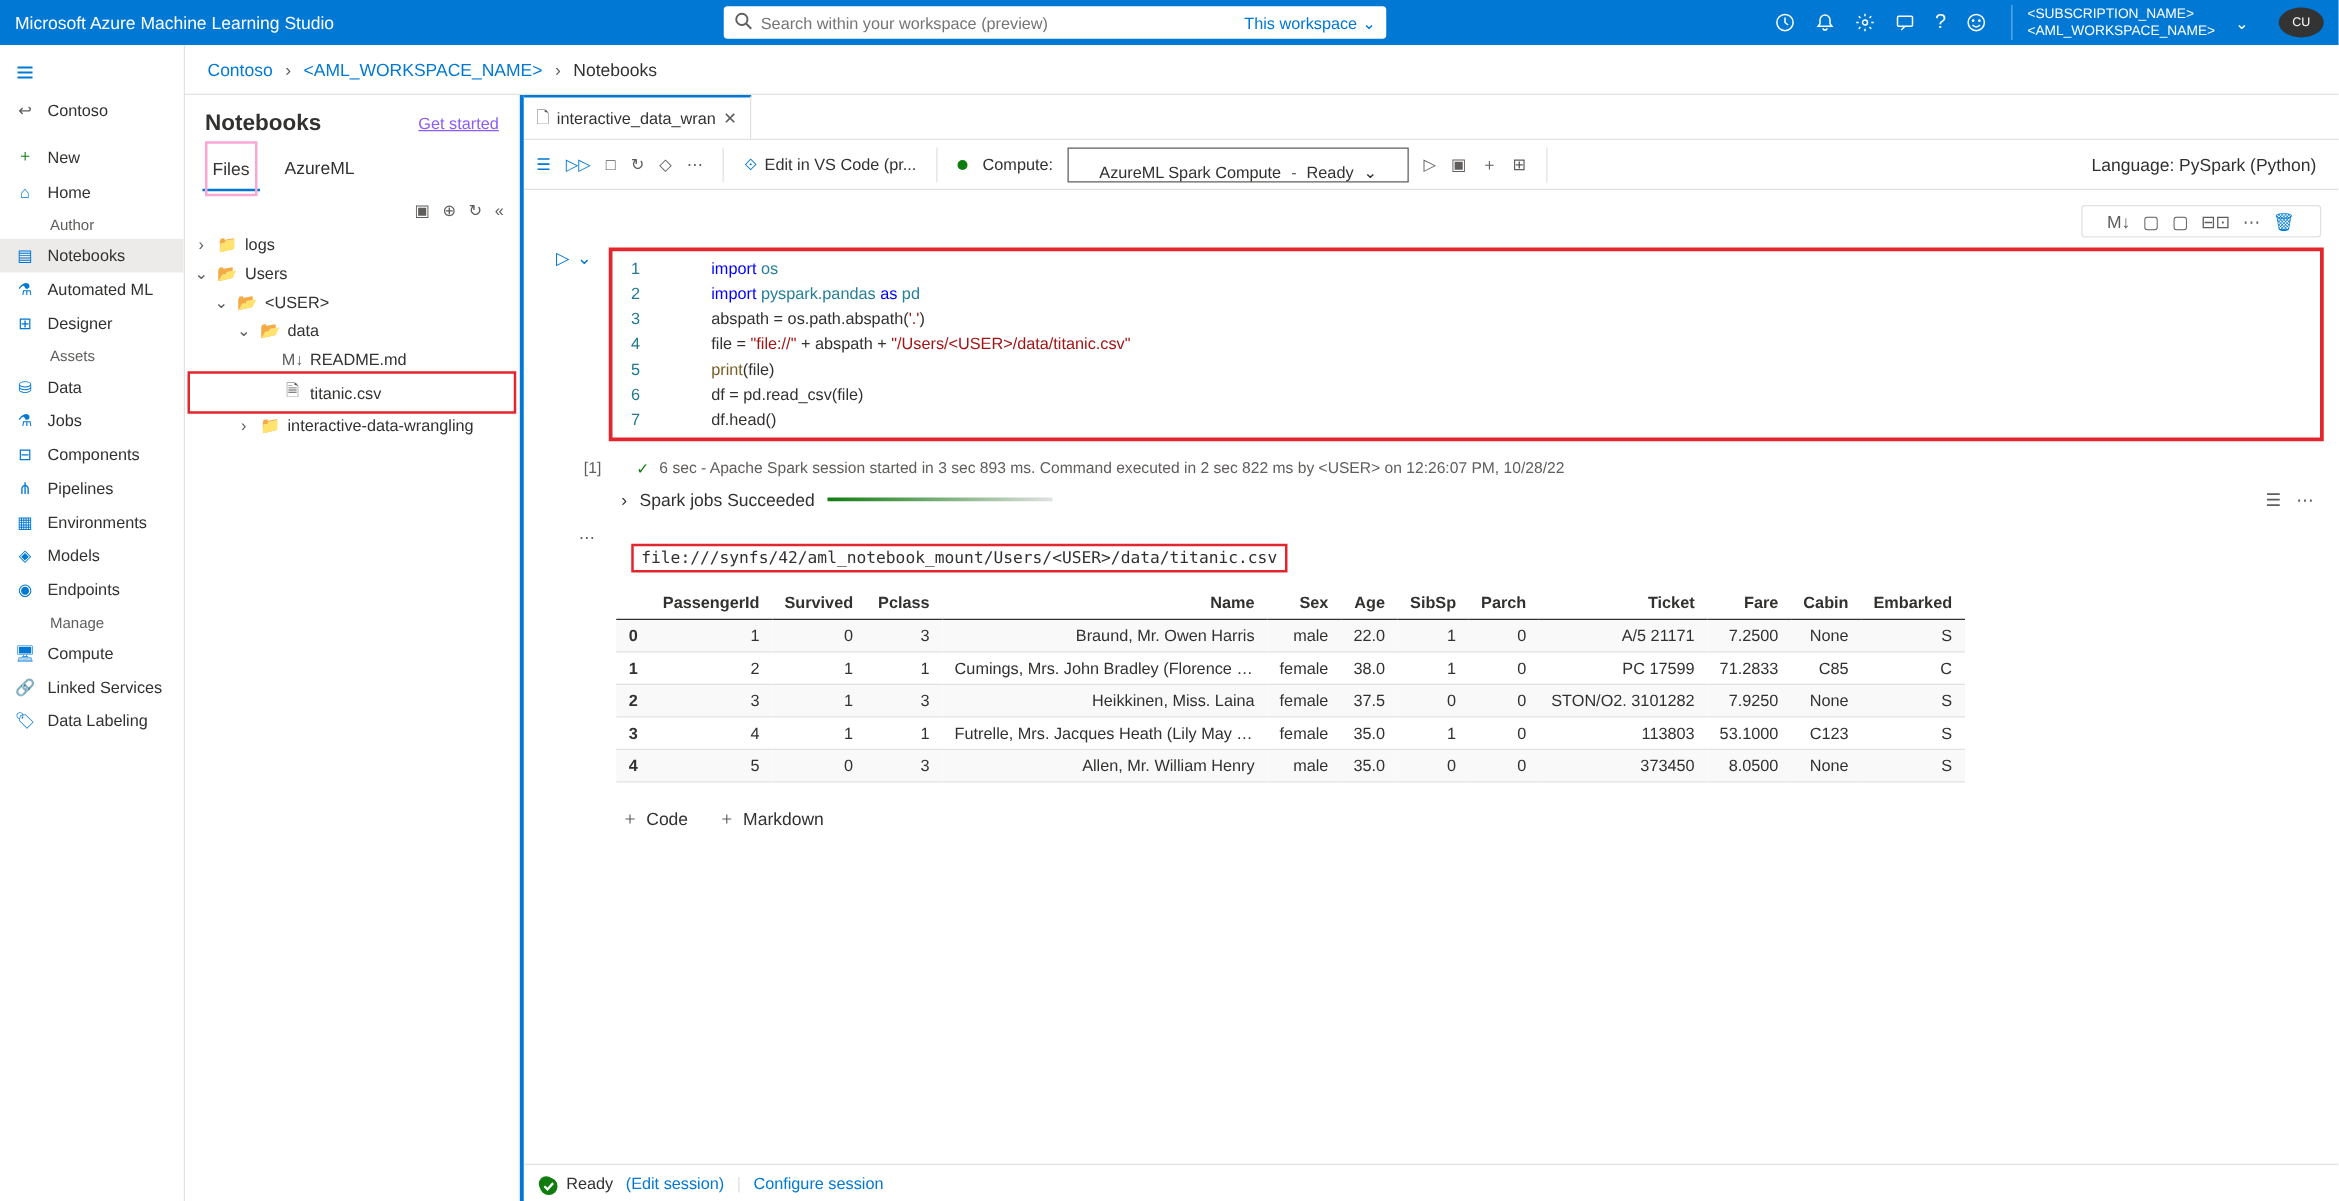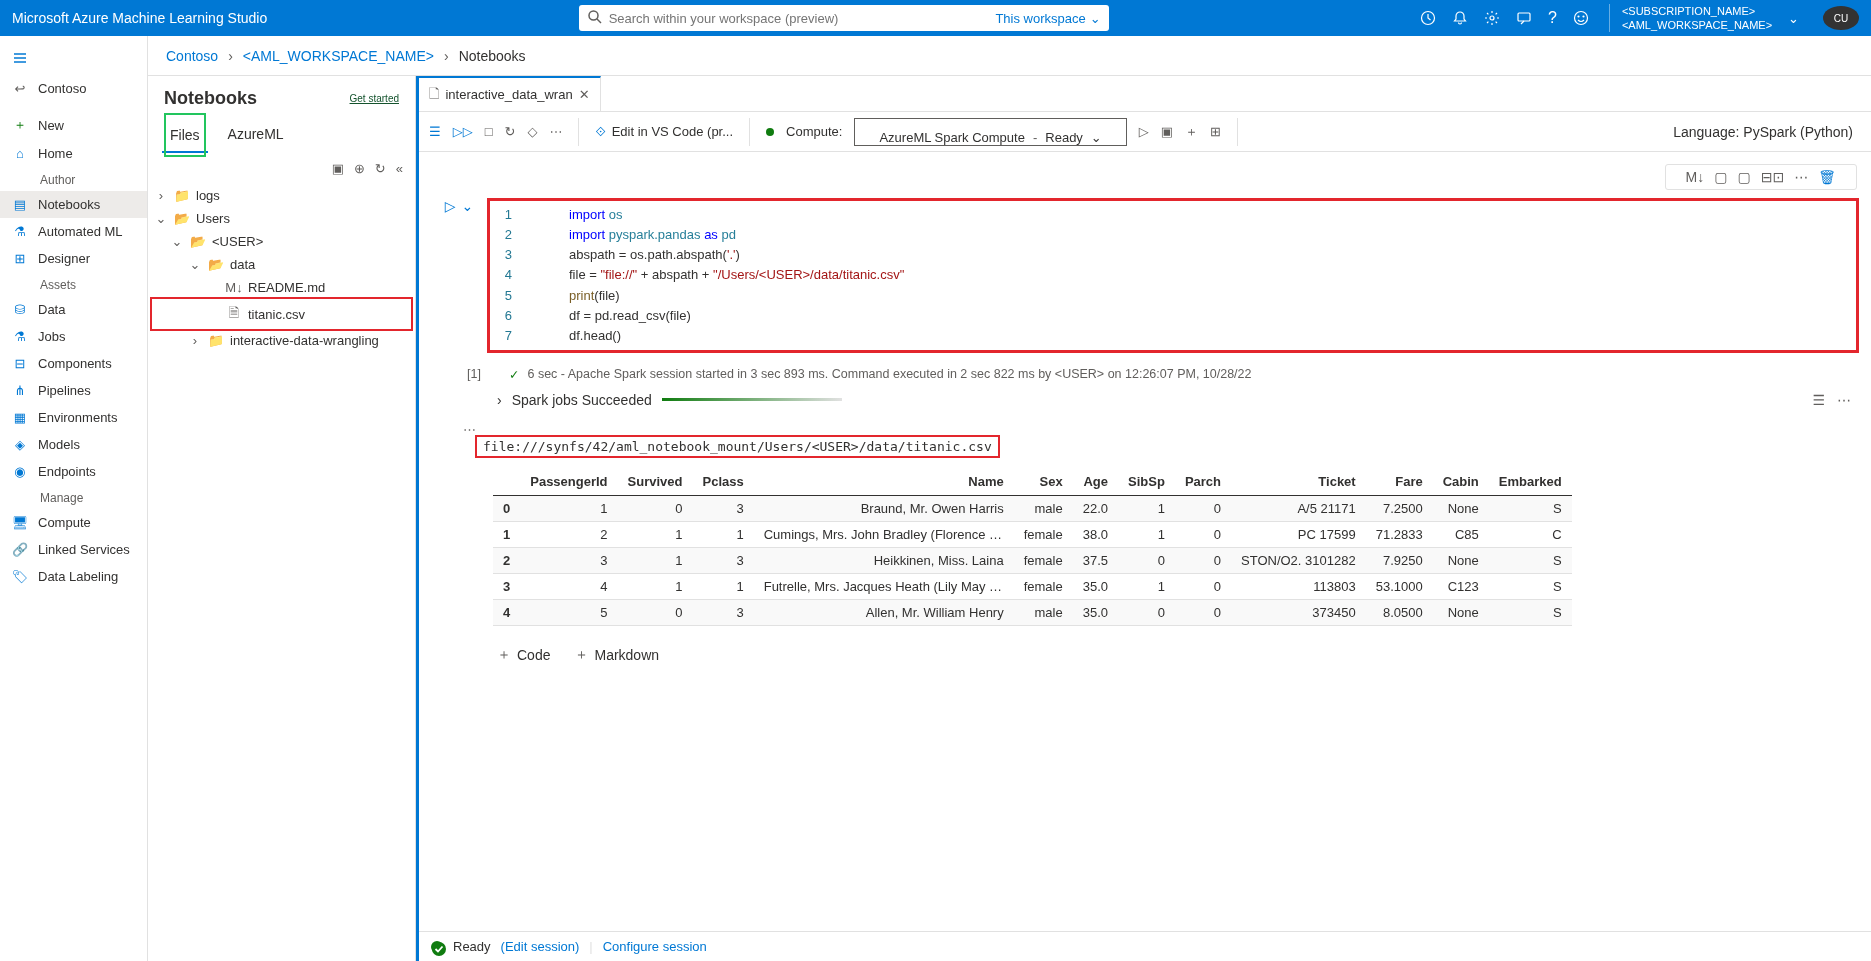--- a/index.html
+++ b/index.html
@@ -33,25 +33,25 @@
 .breadcrumb .sep { color: #605e5c; }
 .breadcrumb .current { color: #323130; }
 
 
 .editor-split { display: flex; flex: 1; overflow: hidden; }
 
 
 .files-panel { width: 268px; border-right: 1px solid #e1e1e1; display: flex; flex-direction: column; flex-shrink: 0; }
 .files-panel-header { padding: 12px 16px 4px; display: flex; align-items: center; justify-content: space-between; }
 .files-panel-header h2 { font-size: 18px; font-weight: 600; }
-.files-panel-header .get-started { color: #14532d; font-size: 10px; }
+.files-panel-header .get-started { color: #8b5cf6; font-size: 13px; }
 .files-tabs { display: flex; align-items: center; padding: 8px 14px 0; gap: 18px; }
 .files-tab { font-size: 14px; padding: 4px 2px 8px; cursor: pointer; border-bottom: 2px solid transparent; }
 .files-tab.active { border-bottom: 2px solid #0078d4; border-top: 2px solid transparent; }
-.hi-box { border: 2px solid #22c55e; padding: 12px 4px; }
+.hi-box { border: 2px solid #f9a8d4; padding: 12px 4px; }
 .files-toolbar { display: flex; justify-content: flex-end; gap: 10px; padding: 8px 12px; color: #605e5c; }
 .files-toolbar span { cursor: pointer; }
 
 .tree { padding: 0 4px; font-size: 13px; }
 .tree-row { display: flex; align-items: center; gap: 6px; padding: 4px 2px; cursor: pointer; }
 .tree-chevron { width: 14px; color: #605e5c; display: flex; justify-content: center; }
 .tree-icon { width: 16px; display: flex; justify-content: center; }
 .tree-label { flex: 1; }
 .folder-icon { color: #dcb67a; }
 .folder-open-icon { color: #dcb67a; }
@@ -93,21 +93,21 @@
 .kw-mod { color: #267f99; }
 .kw-str { color: #a31515; }
 .kw-func { color: #795e26; }
 .exec-status-row { display: flex; align-items: center; gap: 8px; padding: 6px 0 0 18px; font-size: 12.5px;}
 .exec-status-row .check { color: #107c10; }
 
 .spark-row { display: flex; align-items: center; gap: 10px; padding: 10px 0 8px 78px; font-size: 14px; }
 .spark-row .bar { width: 180px; height: 3px; background: linear-gradient(to right, #107c10, #e1e1e1); }
 .spark-right-icons { margin-left: auto; padding-right: 20px; display: flex; gap: 12px; color: #605e5c;}
 
-.output-path { margin-left: 58px; }
+.output-path { margin-left: 88px; }
 .output-path-inner { display: inline-block; outline: 2px solid #e3262d; padding: 2px 6px; font-family: Consolas, monospace; font-size: 13px; }
 
 .dataframe-wrap { margin: 12px 0 0 74px; padding-right: 20px; }
 .dataframe { border-collapse: collapse; font-size: 13px; }
 .dataframe th { padding: 6px 10px; border-bottom: 1px solid #323130; text-align: right; font-weight: 600;}
 .dataframe td { padding: 5px 10px; border-bottom: 1px solid #e1e1e1; text-align: right; }
 .dataframe tr:nth-child(even) td { }
 .dataframe tr:nth-child(odd) td { background: #f9f9f9; }
 .dataframe td:first-child { font-weight: 600; }
 .dataframe .name-col { text-align: right; max-width: 260px; overflow: hidden; text-overflow: ellipsis; white-space: nowrap; }

